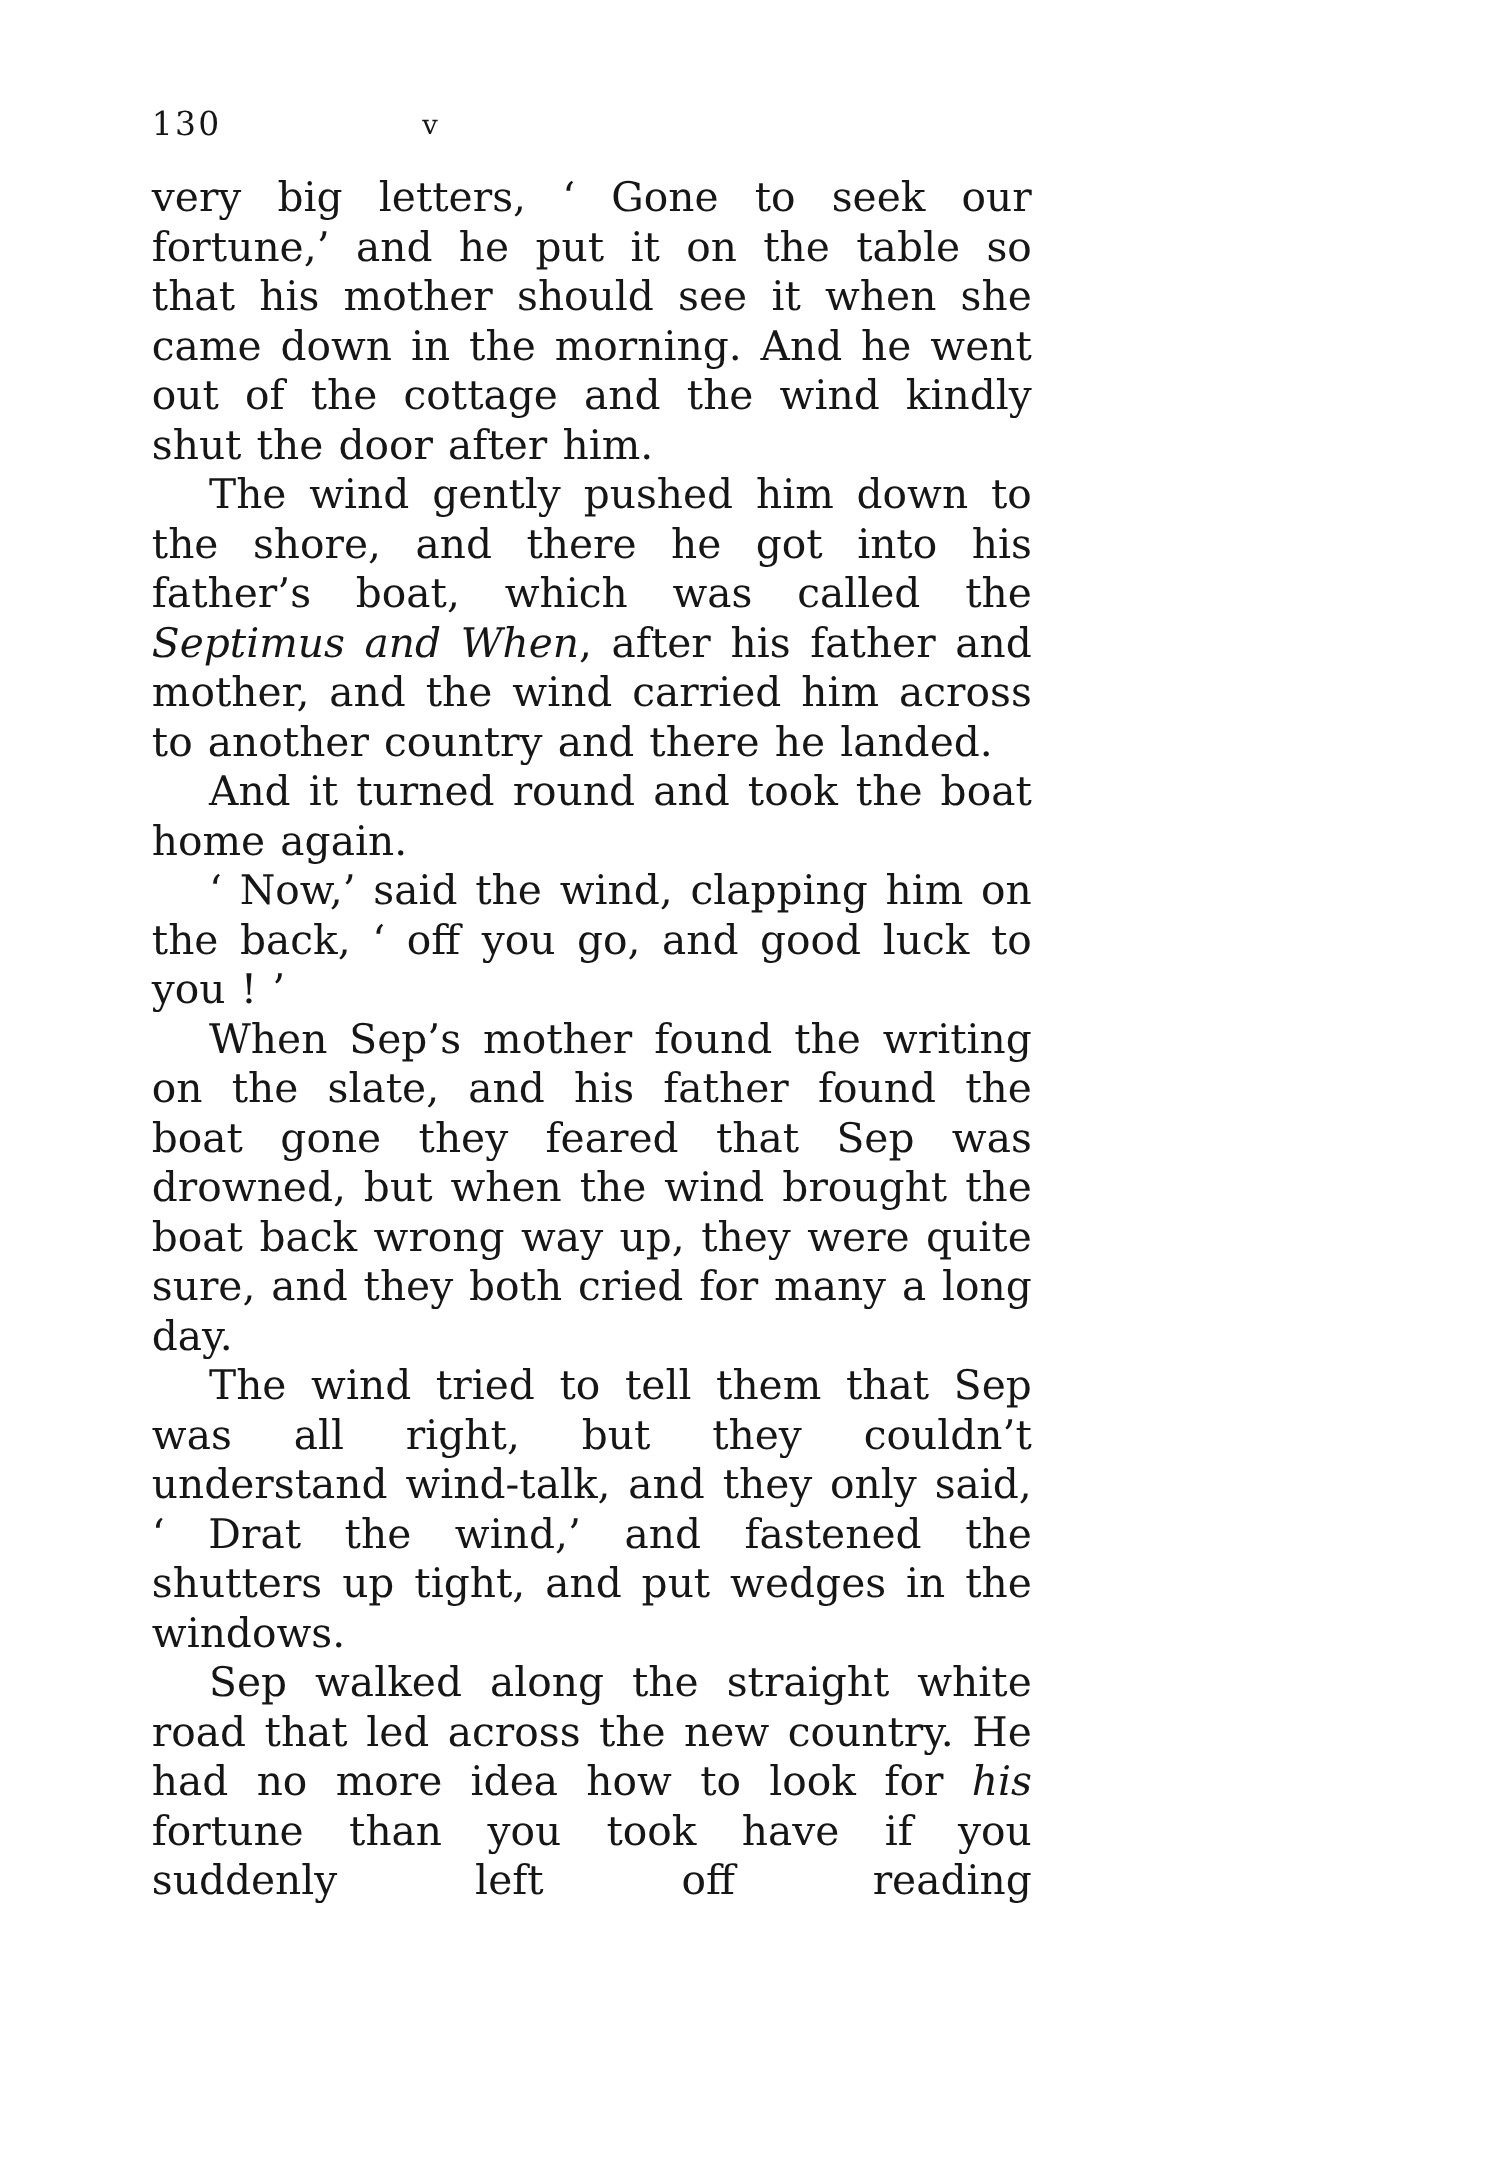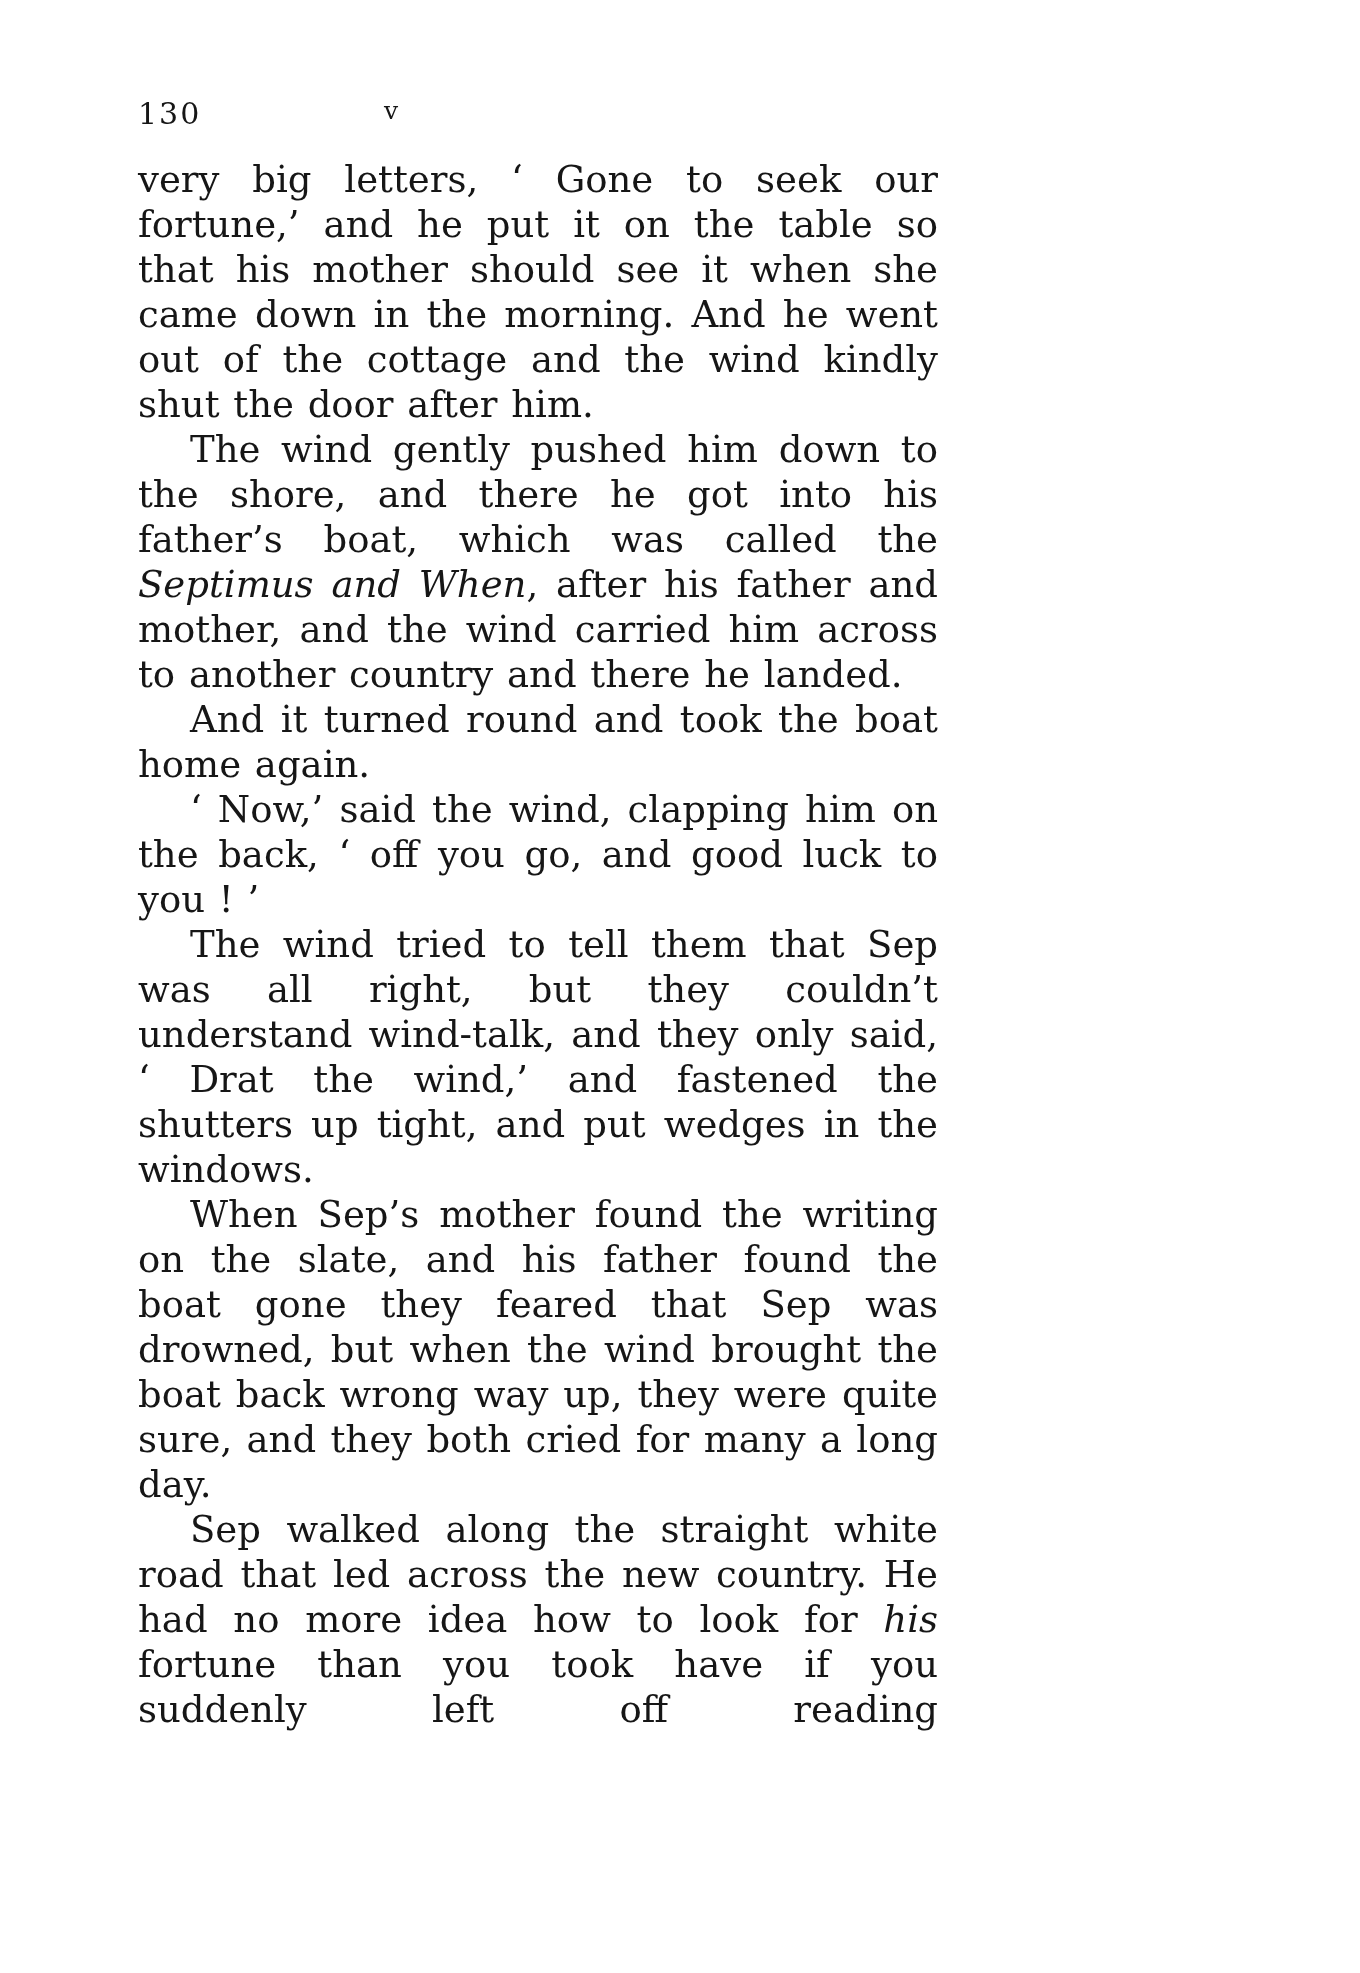--- a/index.html
+++ b/index.html
@@ -16,21 +16,21 @@
     color: #161616;
     font-family: "DejaVu Serif", "Liberation Serif", serif;
     padding-top: 96px;
   }
   .text-col {
     width: 800px;
     margin: 0 auto 0 138px;
   }
   header.page-header {
     display: flex;
-    align-items: flex-start;
+    align-items: center;
     margin-bottom: 26px;
   }
   .page-number {
     width: 130px;
     font-size: 30px;
     letter-spacing: 2px;
   }
   .running-title {
     flex: 1;
     text-align: center;
@@ -67,18 +67,18 @@
   <div class="text-col">
     <header class="page-header">
       <span class="page-number">130</span>
       <span class="chapter-marker">v</span>
     </header>
     <main class="body-text">
         <p><span>very big letters, ‘ Gone to seek our fortune,’ and he put it on the table so that his mother should see it when she came down in the morning. And he went out of the cottage and the wind kindly shut the door after him.</span></p>
         <p class="indent"><span>The wind gently pushed him down to the shore, and there he got into his father’s boat, which was called the </span><em>Septimus and When</em><span>, after his father and mother, and the wind carried him across to another country and there he landed.</span></p>
         <p class="indent"><span>And it turned round and took the boat home again.</span></p>
         <p class="indent"><span>‘ Now,’ said the wind, clapping him on the back, ‘ off you go, and good luck to you ! ’</span></p>
+        <p class="indent"><span>When Sep’s mother found the writing on the slate, and his father found the boat gone they feared that Sep was drowned, but when the wind brought the boat back wrong way up, they were quite sure, and they both cried for many a long day.</span></p>
         <p class="indent"><span>The wind tried to tell them that Sep was all right, but they couldn’t understand wind-talk, and they only said, ‘ Drat the wind,’ and fastened the shutters up tight, and put wedges in the windows.</span></p>
-        <p class="indent"><span>When Sep’s mother found the writing on the slate, and his father found the boat gone they feared that Sep was drowned, but when the wind brought the boat back wrong way up, they were quite sure, and they both cried for many a long day.</span></p>
         <p class="indent justify-last"><span>Sep walked along the straight white road that led across the new country. He had no more idea how to look for </span><em>his</em><span> fortune than you took have if you suddenly left off reading</span></p>
       </main>
   </div>
 </div>
 
 </body></html>

